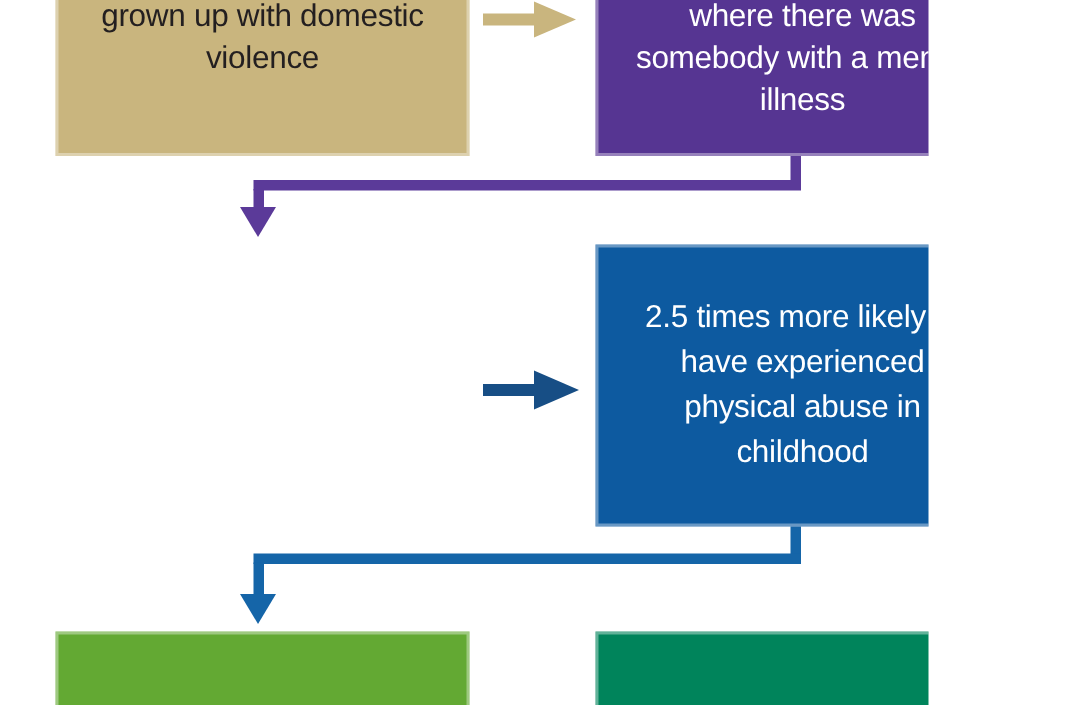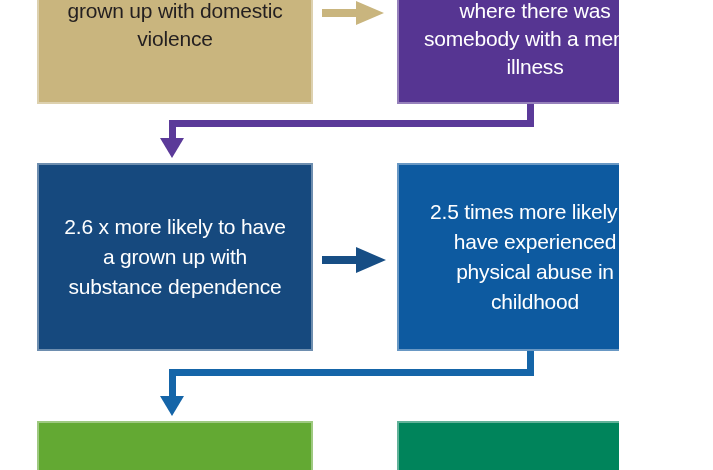--- a/index.html
+++ b/index.html
@@ -76,25 +76,20 @@
     <div class="box-text">grown up with domestic
 violence</div>
   </div>
 
   <div class="box box-top" id="box-mental">
     <div class="box-text">where there was
 somebody with a mental
 illness</div>
   </div>
 
-  <div class="box box-mid" id="box-substance">
-    <div class="box-text">2.6 x more likely to have
-a grown up with
-substance dependence</div>
-  </div>
 
   <div class="box box-mid" id="box-abuse">
     <div class="box-text">2.5 times more likely to
 have experienced
 physical abuse in
 childhood</div>
   </div>
 
   <div class="box" id="box-green-left"></div>
   <div class="box" id="box-green-right"></div>

